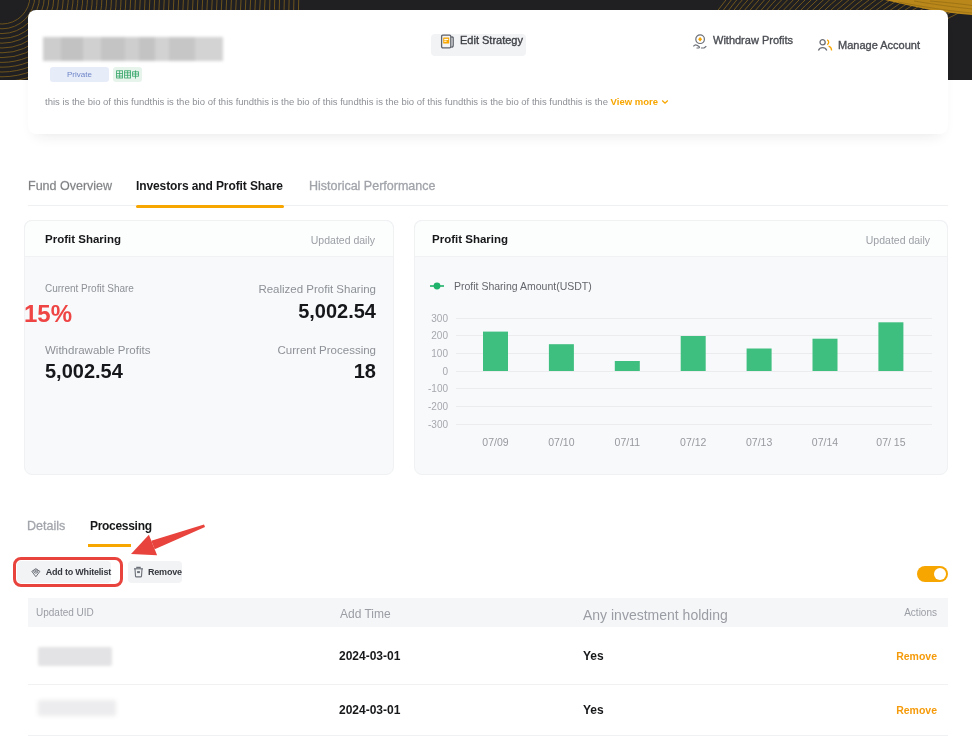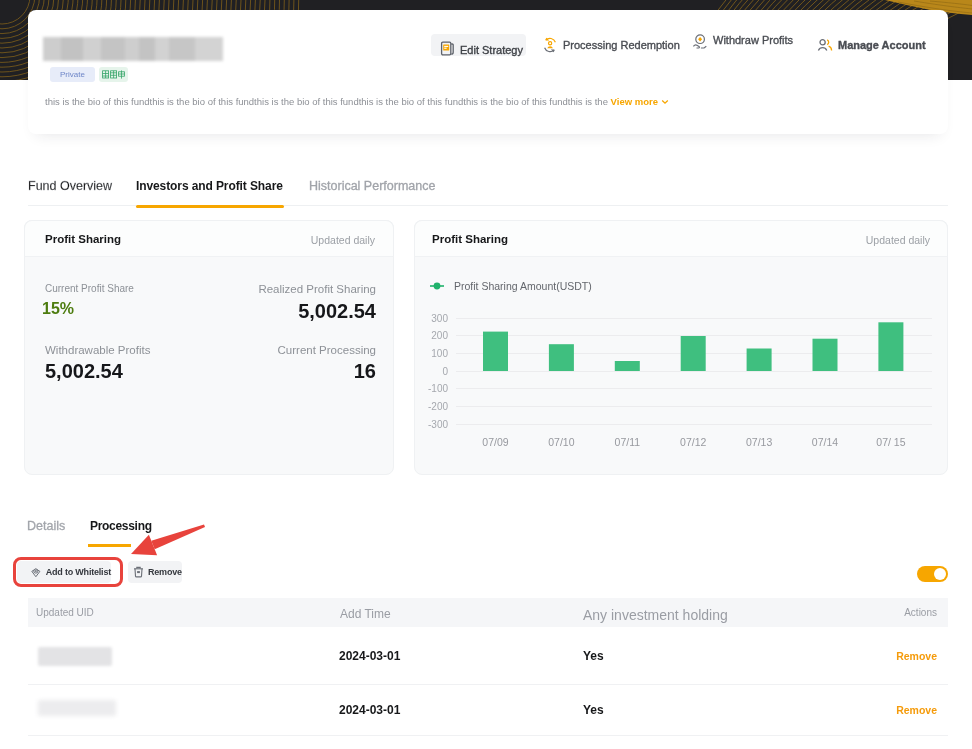--- a/index.html
+++ b/index.html
@@ -126,21 +126,21 @@
 <span style="width:18px;background:#d0d0d0"></span>
       <span style="width:24px;background:#c4c4c4"></span>
 <span style="width:14px;background:#cecece"></span>
       <span style="width:16px;background:#c3c3c3"></span>
 <span style="width:14px;background:#d2d2d2"></span>
       <span style="width:26px;background:#c6c6c6"></span>
 <span style="width:28px;background:#d3d3d3"></span>
 </div>
 
 <div class="abs" style="left:50px;top:67px;height:15px;display:flex;gap:4px;align-items:center">
-<span style="display:inline-block;height:15px;line-height:15.5px;padding:0 10px;border-radius:3px;background:#e7ecf9;color:#6e86c8;font-size:8px">Private</span>
+<span style="display:inline-block;height:15px;line-height:15.5px;padding:0 17px;border-radius:3px;background:#e7ecf9;color:#6e86c8;font-size:8px">Private</span>
 <span style="display:inline-flex;height:15px;align-items:center;padding:0 3px;border-radius:3px;background:#e6f4eb">
 <svg width="23" height="9" viewBox="0 0 23 9">
 <g stroke="#33a467" stroke-width="0.8" fill="none">
 <rect x="0.6" y="0.8" width="6" height="7.2"></rect>
             <line x1="0.6" y1="3.5" x2="6.6" y2="3.5"></line>
             <line x1="3.6" y1="0.8" x2="3.6" y2="8"></line>
             <line x1="0.6" y1="6" x2="6.6" y2="6"></line>
 <rect x="8.6" y="0.8" width="6" height="7.2"></rect>
             <line x1="8.6" y1="5.3" x2="14.6" y2="5.3"></line>
             <line x1="11.6" y1="0.8" x2="11.6" y2="8"></line>
@@ -150,82 +150,71 @@
             <line x1="16.6" y1="4" x2="22.4" y2="4"></line>
 </g>
         </svg>
 </span>
 </div>
 
 <div class="abs" style="left:45px;top:96px;width:880px;height:12px;font-size:9.5px;color:#8d9096;white-space:nowrap;overflow:hidden">this is the bio of this fundthis is the bio of this fundthis is the bio of this fundthis is the bio of this fundthis is the bio of this fundthis is the <span style="color:#f7a600;font-weight:700">View more</span><svg width="8" height="6" viewBox="0 0 8 6" style="margin-left:3px">
         <path d="M1.2 1.5 L4 4.2 L6.8 1.5" stroke="#f7a600" stroke-width="1.3" fill="none"></path>
       </svg></div>
 
-<div class="abs" style="left:431px;top:34px;width:95px;height:22px;background:#f2f3f5;border-radius:4px;display:flex;align-items:flex-end;padding-left:9px;gap:5px;font-size:11px;font-weight:400;color:#3f4247;-webkit-text-stroke:0.35px #3f4247">
+<div class="abs" style="left:431px;top:34px;width:95px;height:22px;background:#f2f3f5;border-radius:4px;display:flex;align-items:flex-start;padding-left:9px;gap:5px;font-size:11px;font-weight:400;color:#3f4247;-webkit-text-stroke:0.35px #3f4247">
 <svg width="15" height="15" viewBox="0 0 15 15">
         <rect x="1.6" y="1.2" width="9.2" height="12.6" rx="1.2" fill="none" stroke="#5f636b" stroke-width="1.3"></rect>
         <path d="M11.2 3 h1.1 a0.9 0.9 0 0 1 0.9 0.9 v7.3 a2 2 0 0 1 -2 2" fill="none" stroke="#5f636b" stroke-width="1.3"></path>
         <rect x="3.2" y="3.6" width="6" height="6" rx="0.5" fill="#f7a600"></rect>
         <line x1="4.2" y1="5.4" x2="8.2" y2="5.4" stroke="#fff" stroke-width="1.1"></line>
         <line x1="4.2" y1="7.2" x2="6.6" y2="7.2" stroke="#fff" stroke-width="1.1"></line>
       </svg>
 <span>Edit Strategy</span>
     </div>
 
-<div class="abs" style="left:542px;top:34px;height:22px;display:flex;align-items:center;gap:5px;font-size:11px;font-weight:400;color:#4a4d53;-webkit-text-stroke:0.35px #4a4d53">
-<svg width="16" height="16" viewBox="0 0 16 16">
-<path d="M2.6 10.8 a5.8 5.8 0 0 0 9.6 2.1" fill="none" stroke="#6b6f77" stroke-width="1.2"></path>
-<path d="M12.6 13.2 l-2.4 -0.2 l1.7 2" fill="none" stroke="#6b6f77" stroke-width="1.1"></path>
-<path d="M13.4 5.2 a5.8 5.8 0 0 0 -9.6 -2.1" fill="none" stroke="#f7a600" stroke-width="1.2"></path>
-<path d="M3.4 2.8 l2.4 0.2 l-1.7 -2" fill="none" stroke="#f7a600" stroke-width="1.1"></path>
-<circle cx="8.1" cy="6.2" r="1.6" fill="#fff" stroke="#f7a600" stroke-width="1.2"></circle>
-<path d="M5.3 11.3 a2.9 2.9 0 0 1 5.6 0 z" fill="#f7a600"></path>
-</svg>
-<span>Processing Redemption</span>
-    </div>
 
 <div class="abs" style="left:692px;top:34px;height:22px;display:flex;align-items:flex-start;gap:5px;font-size:11px;font-weight:400;color:#4a4d53;-webkit-text-stroke:0.35px #4a4d53">
 <svg width="16" height="16" viewBox="0 0 16 16">
 <circle cx="8.1" cy="5.2" r="4.3" fill="none" stroke="#6b6f77" stroke-width="1.2"></circle>
 <path d="M8.1 2.9 L10.1 5.2 L8.1 7.5 L6.1 5.2 Z" fill="#f7a600"></path>
 <path d="M1.4 12.4 c1.1-1.5 2.4-1.9 3.5-1.2 l2.1 1.3 c0.8 0.5 0.5 1.5-0.4 1.5 h-2.1" fill="none" stroke="#6b6f77" stroke-width="1.2"></path>
 <path d="M8.9 14 h3.2 l2.2-1.7" fill="none" stroke="#6b6f77" stroke-width="1.2"></path>
 </svg>
 <span>Withdraw Profits</span>
     </div>
 
-<div class="abs" style="left:817px;top:34px;height:22px;display:flex;align-items:center;gap:5px;font-size:11px;font-weight:700;color:#4a4d53;-webkit-text-stroke:0.35px #4a4d53">
+<div class="abs" style="left:817px;top:34px;height:22px;display:flex;align-items:center;gap:5px;font-size:11px;font-weight:400;color:#4a4d53;-webkit-text-stroke:0.35px #4a4d53">
 <svg width="16" height="16" viewBox="0 0 16 16">
 <circle cx="5.6" cy="5.2" r="2.6" fill="none" stroke="#6b6f77" stroke-width="1.3"></circle>
 <path d="M1.4 13.4 a4.6 4.6 0 0 1 8.4 0" fill="none" stroke="#6b6f77" stroke-width="1.3"></path>
 <path d="M10.2 2.9 a2.6 2.6 0 0 1 0 4.7" fill="none" stroke="#f7a600" stroke-width="1.3"></path>
 <path d="M11.6 9.2 a4.6 4.6 0 0 1 3 4.2" fill="none" stroke="#f7a600" stroke-width="1.3"></path>
 </svg>
 <span>Manage Account</span>
     </div>
 
 <div class="abs" style="left:28px;right:24px;top:205px;height:1px;background:#eef0f2;width:920px"></div>
-<div class="abs" style="left:28px;top:179px;font-size:12.5px;font-weight:400;color:#000000;-webkit-text-stroke:0.3px #a1a4aa">Fund Overview</div>
+<div class="abs" style="left:28px;top:179px;font-size:12.5px;font-weight:400;color:#737373;-webkit-text-stroke:0.3px #a1a4aa">Fund Overview</div>
 <div class="abs" style="left:136px;top:179px;font-size:12px;font-weight:700;color:#17181a;letter-spacing:-0.1px">Investors and Profit Share</div>
 <div class="abs" style="left:309px;top:179px;font-size:12.5px;font-weight:400;color:#a1a4aa;-webkit-text-stroke:0.3px #a1a4aa">Historical Performance</div>
 <div class="abs" style="left:136px;top:205px;width:148px;height:3px;background:#f7a600;border-radius:2px"></div>
 
 <div class="abs" style="left:24px;top:220px;width:370px;height:255px;background:#f8f9fa;border:1px solid #eff1f3;border-radius:8px"></div>
 <div class="abs" style="left:24px;top:220px;width:370px;height:37px;background:#fcfdfd;border:1px solid #eff1f3;border-bottom:1px solid #f0f2f4;border-radius:8px 8px 0 0"></div>
 <div class="abs" style="left:45px;top:233px;font-size:11.5px;font-weight:700;color:#17181a">Profit Sharing</div>
 <div class="abs r" style="right:597px;top:234px;font-size:10.5px;color:#9ca0a6">Updated daily</div>
 
 <div class="abs" style="left:45px;top:283px;font-size:10px;color:#8d9197">Current Profit Share</div>
-<div class="abs" style="left:42px;top:300px;font-size:16px;font-weight:700;color:#4d7c0f">15%</div>
+<div class="abs" style="left:24px;top:300px;font-size:24px;font-weight:700;color:#ef4444">15%</div>
 <div class="abs r" style="right:596px;top:283px;font-size:11.5px;color:#8d9197">Realized Profit Sharing</div>
 <div class="abs r" style="right:596px;top:300px;font-size:20px;font-weight:700;color:#16171a">5,002.54</div>
 <div class="abs" style="left:45px;top:344px;font-size:11.5px;color:#8d9197">Withdrawable Profits</div>
 <div class="abs" style="left:45px;top:360px;font-size:20px;font-weight:700;color:#16171a">5,002.54</div>
 <div class="abs r" style="right:596px;top:344px;font-size:11.5px;color:#8d9197">Current Processing</div>
-<div class="abs r" style="right:596px;top:360px;font-size:20px;font-weight:700;color:#16171a">16</div>
+<div class="abs r" style="right:596px;top:360px;font-size:20px;font-weight:700;color:#16171a">18</div>
 
 <div class="abs" style="left:414px;top:220px;width:534px;height:255px;background:#f8f9fa;border:1px solid #eff1f3;border-radius:8px"></div>
 <div class="abs" style="left:414px;top:220px;width:534px;height:37px;background:#fcfdfd;border:1px solid #eff1f3;border-bottom:1px solid #f0f2f4;border-radius:8px 8px 0 0"></div>
 <div class="abs" style="left:432px;top:233px;font-size:11.5px;font-weight:700;color:#17181a">Profit Sharing</div>
 <div class="abs r" style="right:42px;top:234px;font-size:10.5px;color:#9ca0a6">Updated daily</div>
 
 <svg class="abs" style="left:414px;top:220px" width="534" height="255" viewBox="0 0 534 255">
 <g>
 <line x1="16" y1="66" x2="30" y2="66" stroke="#1fb26b" stroke-width="1.6"></line>
 <circle cx="23" cy="66" r="3.4" fill="#1fb26b"></circle>

